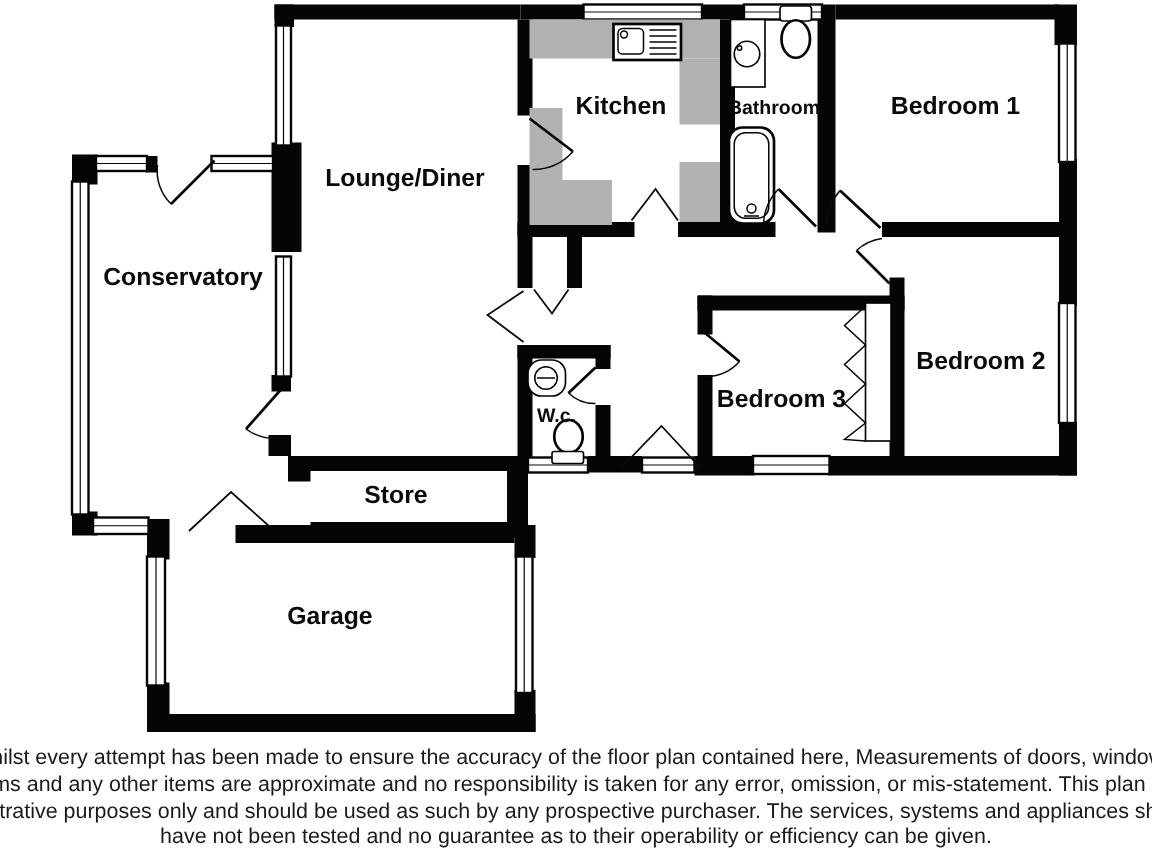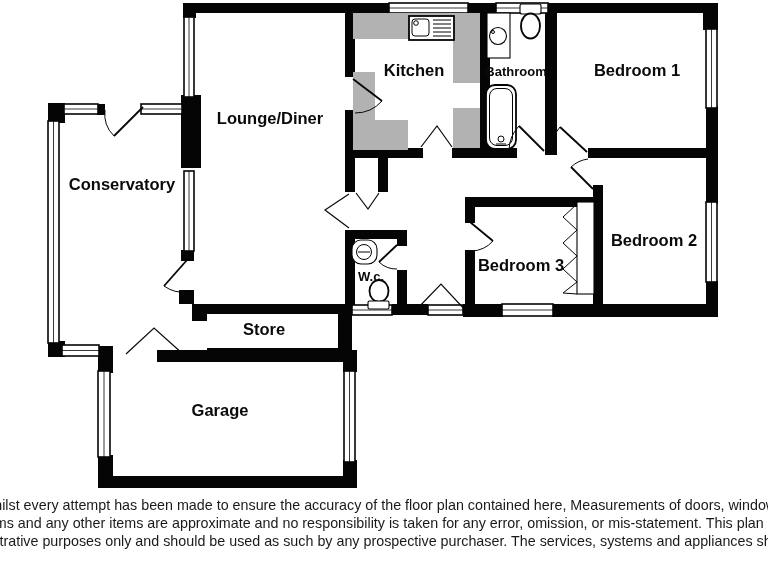--- a/index.html
+++ b/index.html
@@ -248,15 +248,16 @@
       <text class="lblsm" x="371" y="281" text-anchor="middle">W.c.</text>
       <text class="lbl" x="264" y="335" text-anchor="middle">Store</text>
       <text class="lbl" x="220" y="416" text-anchor="middle">Garage</text>
     </g>
   </svg>
 
   <div class="disclaimer">
     <div>Whilst every attempt has been made to ensure the accuracy of the floor plan contained here, Measurements of doors, windows,</div>
     <div>rooms and any other items are approximate and no responsibility is taken for any error, omission, or mis-statement. This plan is fo</div>
     <div>llustrative purposes only and should be used as such by any prospective purchaser. The services, systems and appliances show</div>
+    <div>have not been tested and no guarantee as to their operability or efficiency can be given.</div>
   </div>
 
 </div>
 
 </body></html>

